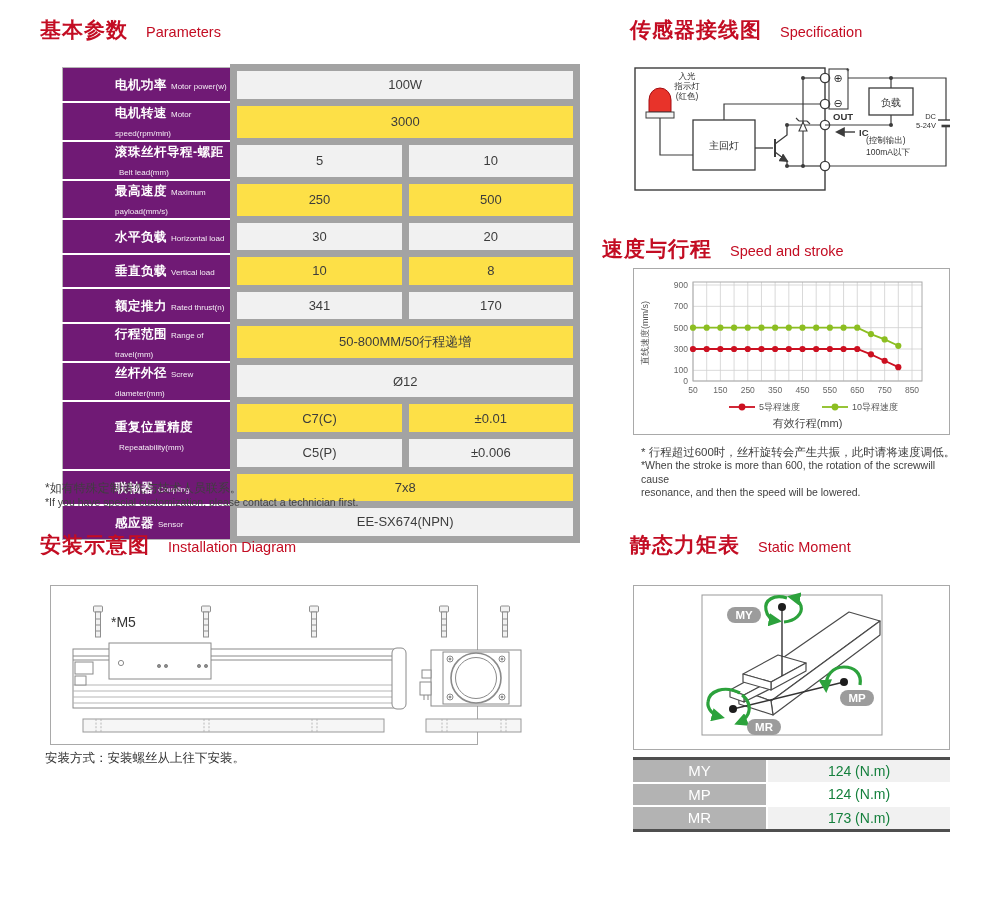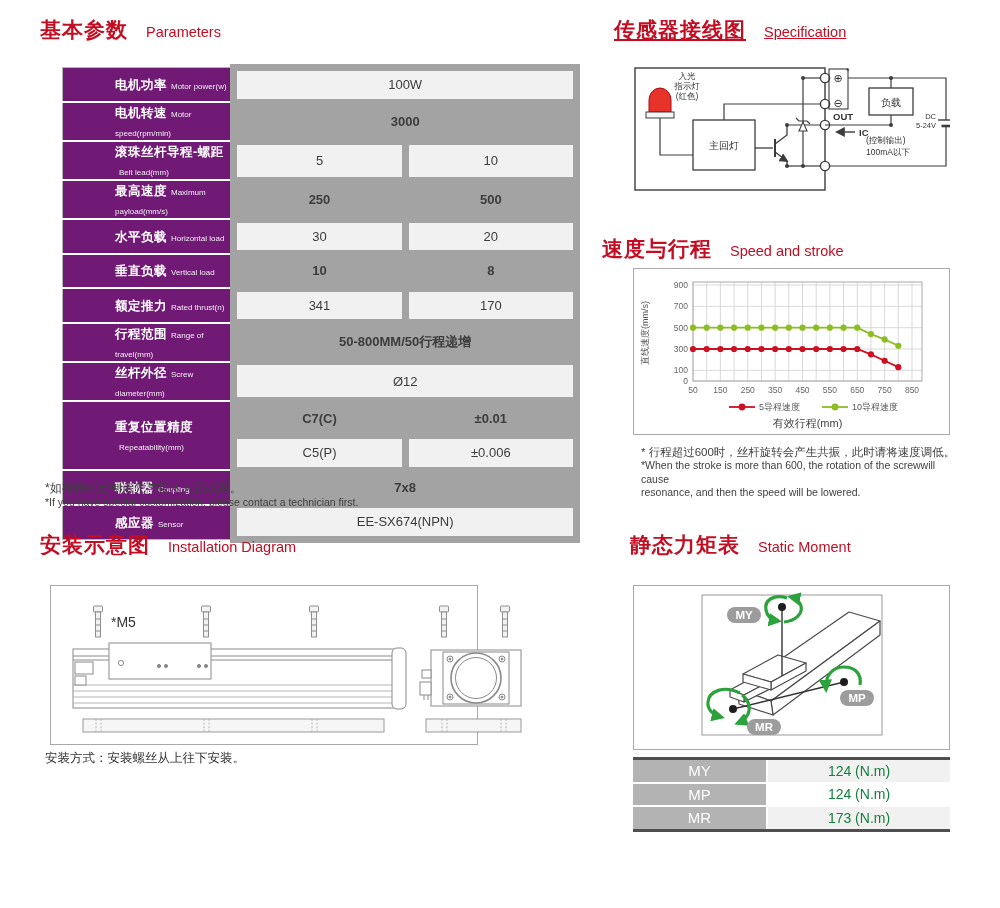--- a/index.html
+++ b/index.html
@@ -14,21 +14,21 @@
   
   #params-table{position:absolute;left:62px;top:64px;width:518px;border-collapse:collapse;table-layout:fixed;
     border:1px solid #b5b5b5;}
   #params-table td{height:27.6px;padding:0;}
   #params-table td.lbl{background:#701a75;color:#fff;padding-left:52px;border-bottom:2px solid #fff;border-right:6px solid #000000;vertical-align:middle;}
   #params-table tr:last-child td.lbl{border-bottom:none;}
   #params-table td.lbl .zh{font-size:12.5px;font-weight:bold;letter-spacing:.5px;}
   #params-table td.lbl .en{font-size:8px;color:rgba(255,255,255,.92);margin-left:4px;}
   #params-table td.val{border:7px solid #a3a3a3;text-align:center;font-size:13px;color:#3c3c3c;}
   #params-table td.val.alt{background:#f1f1f1;}
-  #params-table td.val.plain{background:#a3a3a3;font-weight:bold;}
+  #params-table td.val.plain{background:#fde047;}
 
   
   .note-block{position:absolute;line-height:1.25;}
   .note-zh{font-size:12px;}
   .note-en{font-size:10.5px;}
   .red{color:#cc1021;}
   .dark{color:#3f3f3f;}
 
   
   .panel{position:absolute;background:#fff;border:1px solid #a9a9a9;box-sizing:border-box;}
@@ -117,21 +117,21 @@
           <td class="val alt" colspan="2">EE-SX674(NPN)</td>
         </tr>
       </tbody>
     </table>
 
   <div class="note-block dark" style="left:45px;top:481px;">
     <div class="note-zh">*如有特殊定制请先与技术人员联系。</div>
     <div class="note-en">*If you have special customization, please contact a technician first.</div>
   </div>
 
-  <div class="sec-title" style="left:614px;top:16px;text-decoration:underline;">
+  <div class="sec-title" style="left:630px;top:16px;">
     <span class="zh">传感器接线图</span>
     <span class="en">Specification</span>
   </div>
 
   <svg style="position:absolute;left:633px;top:62px;" width="317" height="133" viewBox="0 0 317 133">
     <defs>
       <marker id="darrow" viewBox="0 0 10 10" refX="8" refY="5" markerWidth="7" markerHeight="7" orient="auto-start-reverse">
         <path d="M0,0 L10,5 L0,10 z" fill="#3c3c3c"></path>
       </marker>
     </defs>

